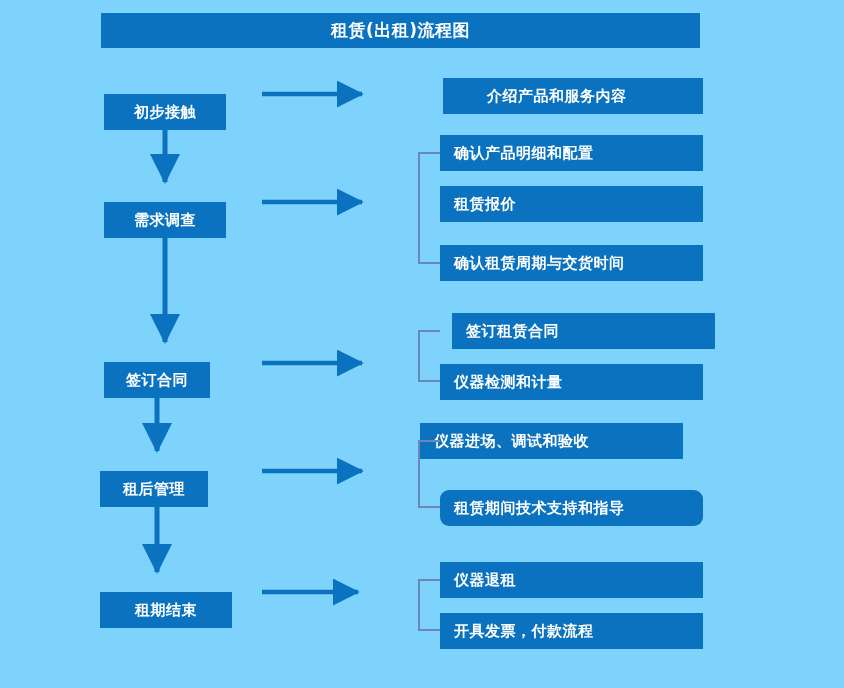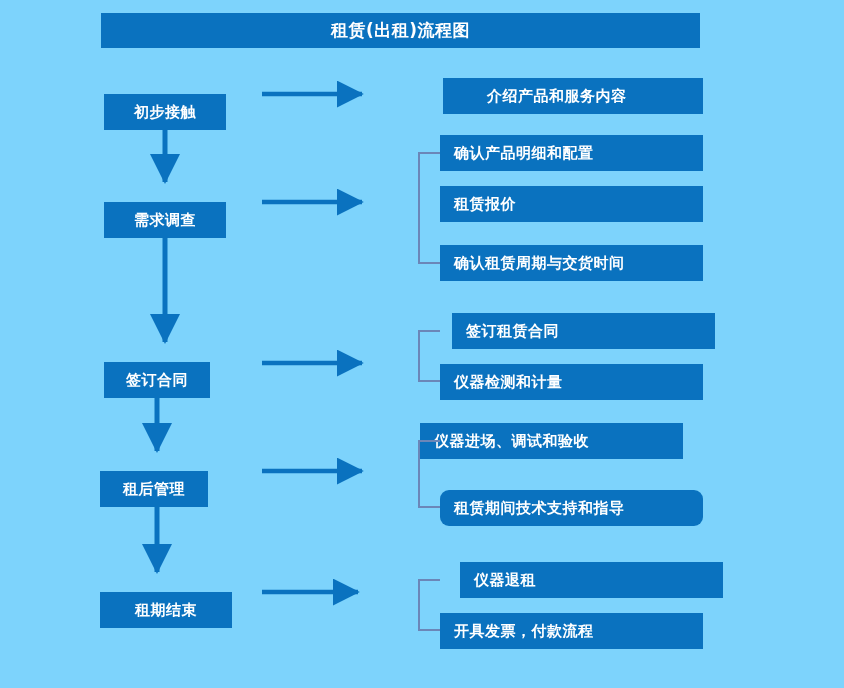--- a/index.html
+++ b/index.html
@@ -116,21 +116,21 @@
 
   <div id="details">
       <div class="node detail" style="left: 443px; top: 78px; width: 260px; padding-left: 44px;">介绍产品和服务内容</div>
       <div class="node detail" style="left: 440px; top: 135px; width: 263px;">确认产品明细和配置</div>
       <div class="node detail" style="left: 440px; top: 186px; width: 263px;">租赁报价</div>
       <div class="node detail" style="left: 440px; top: 245px; width: 263px;">确认租赁周期与交货时间</div>
       <div class="node detail" style="left: 440px; top: 313px; width: 263px; margin-left: 12px;">签订租赁合同</div>
       <div class="node detail" style="left: 440px; top: 364px; width: 263px;">仪器检测和计量</div>
       <div class="node detail" style="left: 420px; top: 423px; width: 263px; text-align: right;">仪器进场、调试和验收</div>
       <div class="node detail" style="left: 440px; top: 490px; width: 263px; border-radius: 9px;">租赁期间技术支持和指导</div>
-      <div class="node detail" style="left: 440px; top: 562px; width: 263px; margin-left: 20px;">仪器退租</div>
+      <div class="node detail" style="left: 440px; top: 562px; width: 263px;">仪器退租</div>
       <div class="node detail" style="left: 440px; top: 613px; width: 263px;">开具发票，付款流程</div>
     </div>
 
   <div id="brackets">
       <div class="bracket" style="left: 418px; top: 152px; height: 112px;"></div>
       <div class="bracket" style="left: 418px; top: 330px; height: 52px;"></div>
       <div class="bracket" style="left: 418px; top: 440px; height: 68px;"></div>
       <div class="bracket" style="left: 418px; top: 579px; height: 52px;"></div>
     </div>
 

